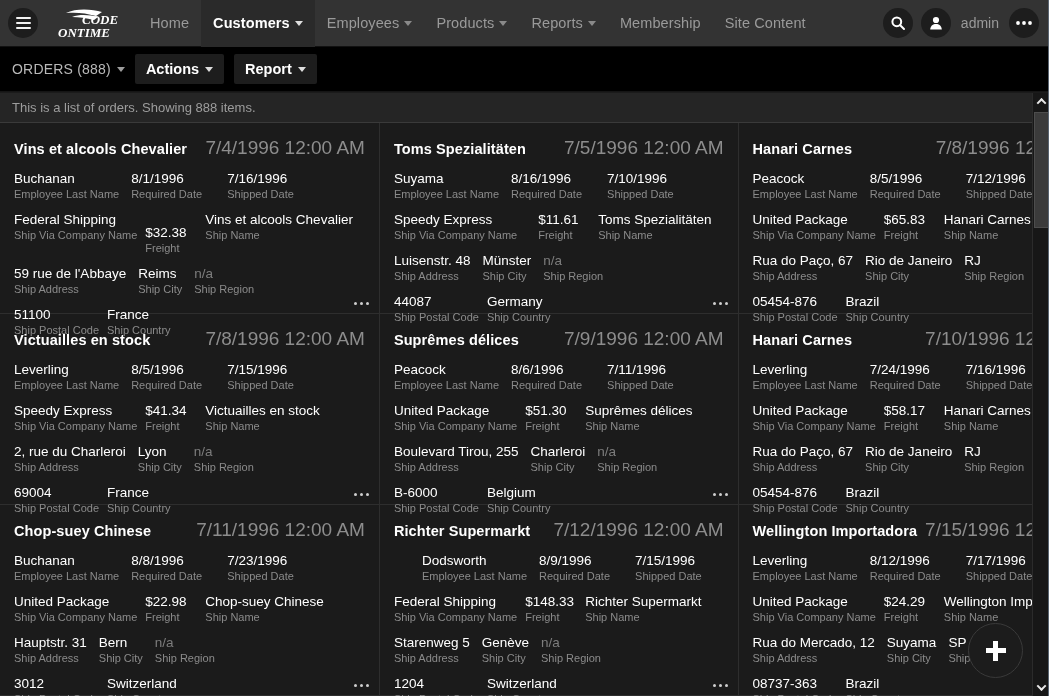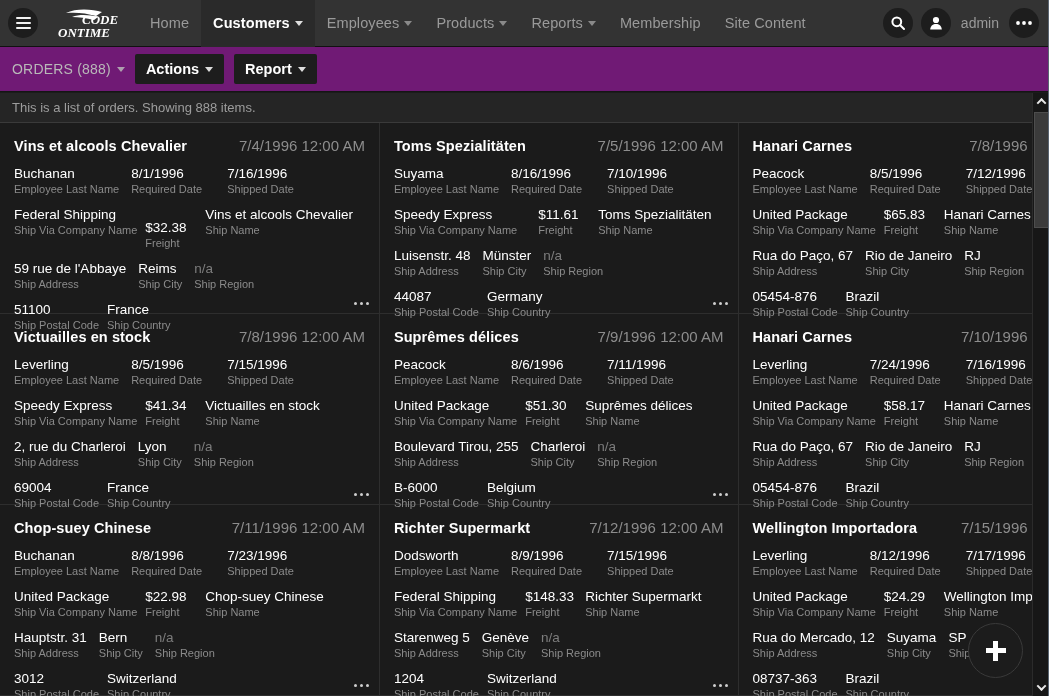--- a/index.html
+++ b/index.html
@@ -46,21 +46,21 @@
   .circlebtn {
     width: 30px; height: 30px; border-radius: 50%; background: #1d1d1d;
     display: flex; align-items: center; justify-content: center; flex: none;
   }
   .circlebtn svg { display: block; }
   .username { color: #9a9a9a; font-size: 14px; margin-left: 2px; margin-right: 2px; }
 
   
   .toolbar {
     position: absolute; left: 0; top: 47px; width: 1049px; height: 45px;
-    background: #701a75;
+    background: #000000;
     display: flex; align-items: center; padding-left: 12px; gap: 10px;
     border-bottom: 1px solid #151515;
   }
   .toolbar-title {
     display: flex; align-items: center; gap: 6px;
     color: #b9b9b9; font-size: 14px; letter-spacing: .2px;
   }
   .tbtn {
     background: #1d1d1d; color: #ffffff; font-size: 14.5px; font-weight: bold;
     border: none; border-radius: 2px; height: 30px; padding: 0 11px;
@@ -90,21 +90,21 @@
     border-right: 1px solid #2e2e2e;
     border-bottom: 1px solid #2e2e2e;
   }
   .card:nth-child(3n) { border-right: none; }
 
   .card-head {
     display: flex; align-items: baseline; justify-content: space-between;
     margin-bottom: 12px;
   }
   .card-title { color: #ffffff; font-size: 14.5px; font-weight: bold; letter-spacing: .1px; }
-  .card-date { color: #8d8d8d; font-size: 15px; }
+  .card-date { color: #8d8d8d; font-size: 19px; }
 
   .frow { display: flex; margin-bottom: 11px; }
   .field { display: flex; flex-direction: column; }
   .fval { color: #ffffff; font-size: 13.5px; line-height: 16px; white-space: nowrap; }
   .fval.na { color: #7d7d7d; }
   .flabel { color: #8b8b8b; font-size: 11px; line-height: 14px; white-space: nowrap; }
 
   .dots {
     position: absolute; right: 10px; bottom: 8px;
     display: flex; gap: 3px; cursor: pointer;
@@ -671,21 +671,21 @@
         <i></i>
         <i></i>
       </div>
     </div>
     <div class="card">
       <div class="card-head">
         <div class="card-title">Richter Supermarkt</div>
         <div class="card-date">7/12/1996 12:00 AM</div>
       </div>
       <div class="frow">
-        <div class="field" style="padding-right: 12px;">
+        <div class="field" style="padding-right: 12px; margin-left: 28px;">
           <div class="fval">Dodsworth</div>
           <div class="flabel">Employee Last Name</div>
         </div>
         <div class="field" style="min-width: 96px; padding-right: 8px;">
           <div class="fval">8/9/1996</div>
           <div class="flabel">Required Date</div>
         </div>
         <div class="field" style="padding-right: 12px;">
           <div class="fval">7/15/1996</div>
           <div class="flabel">Shipped Date</div>

